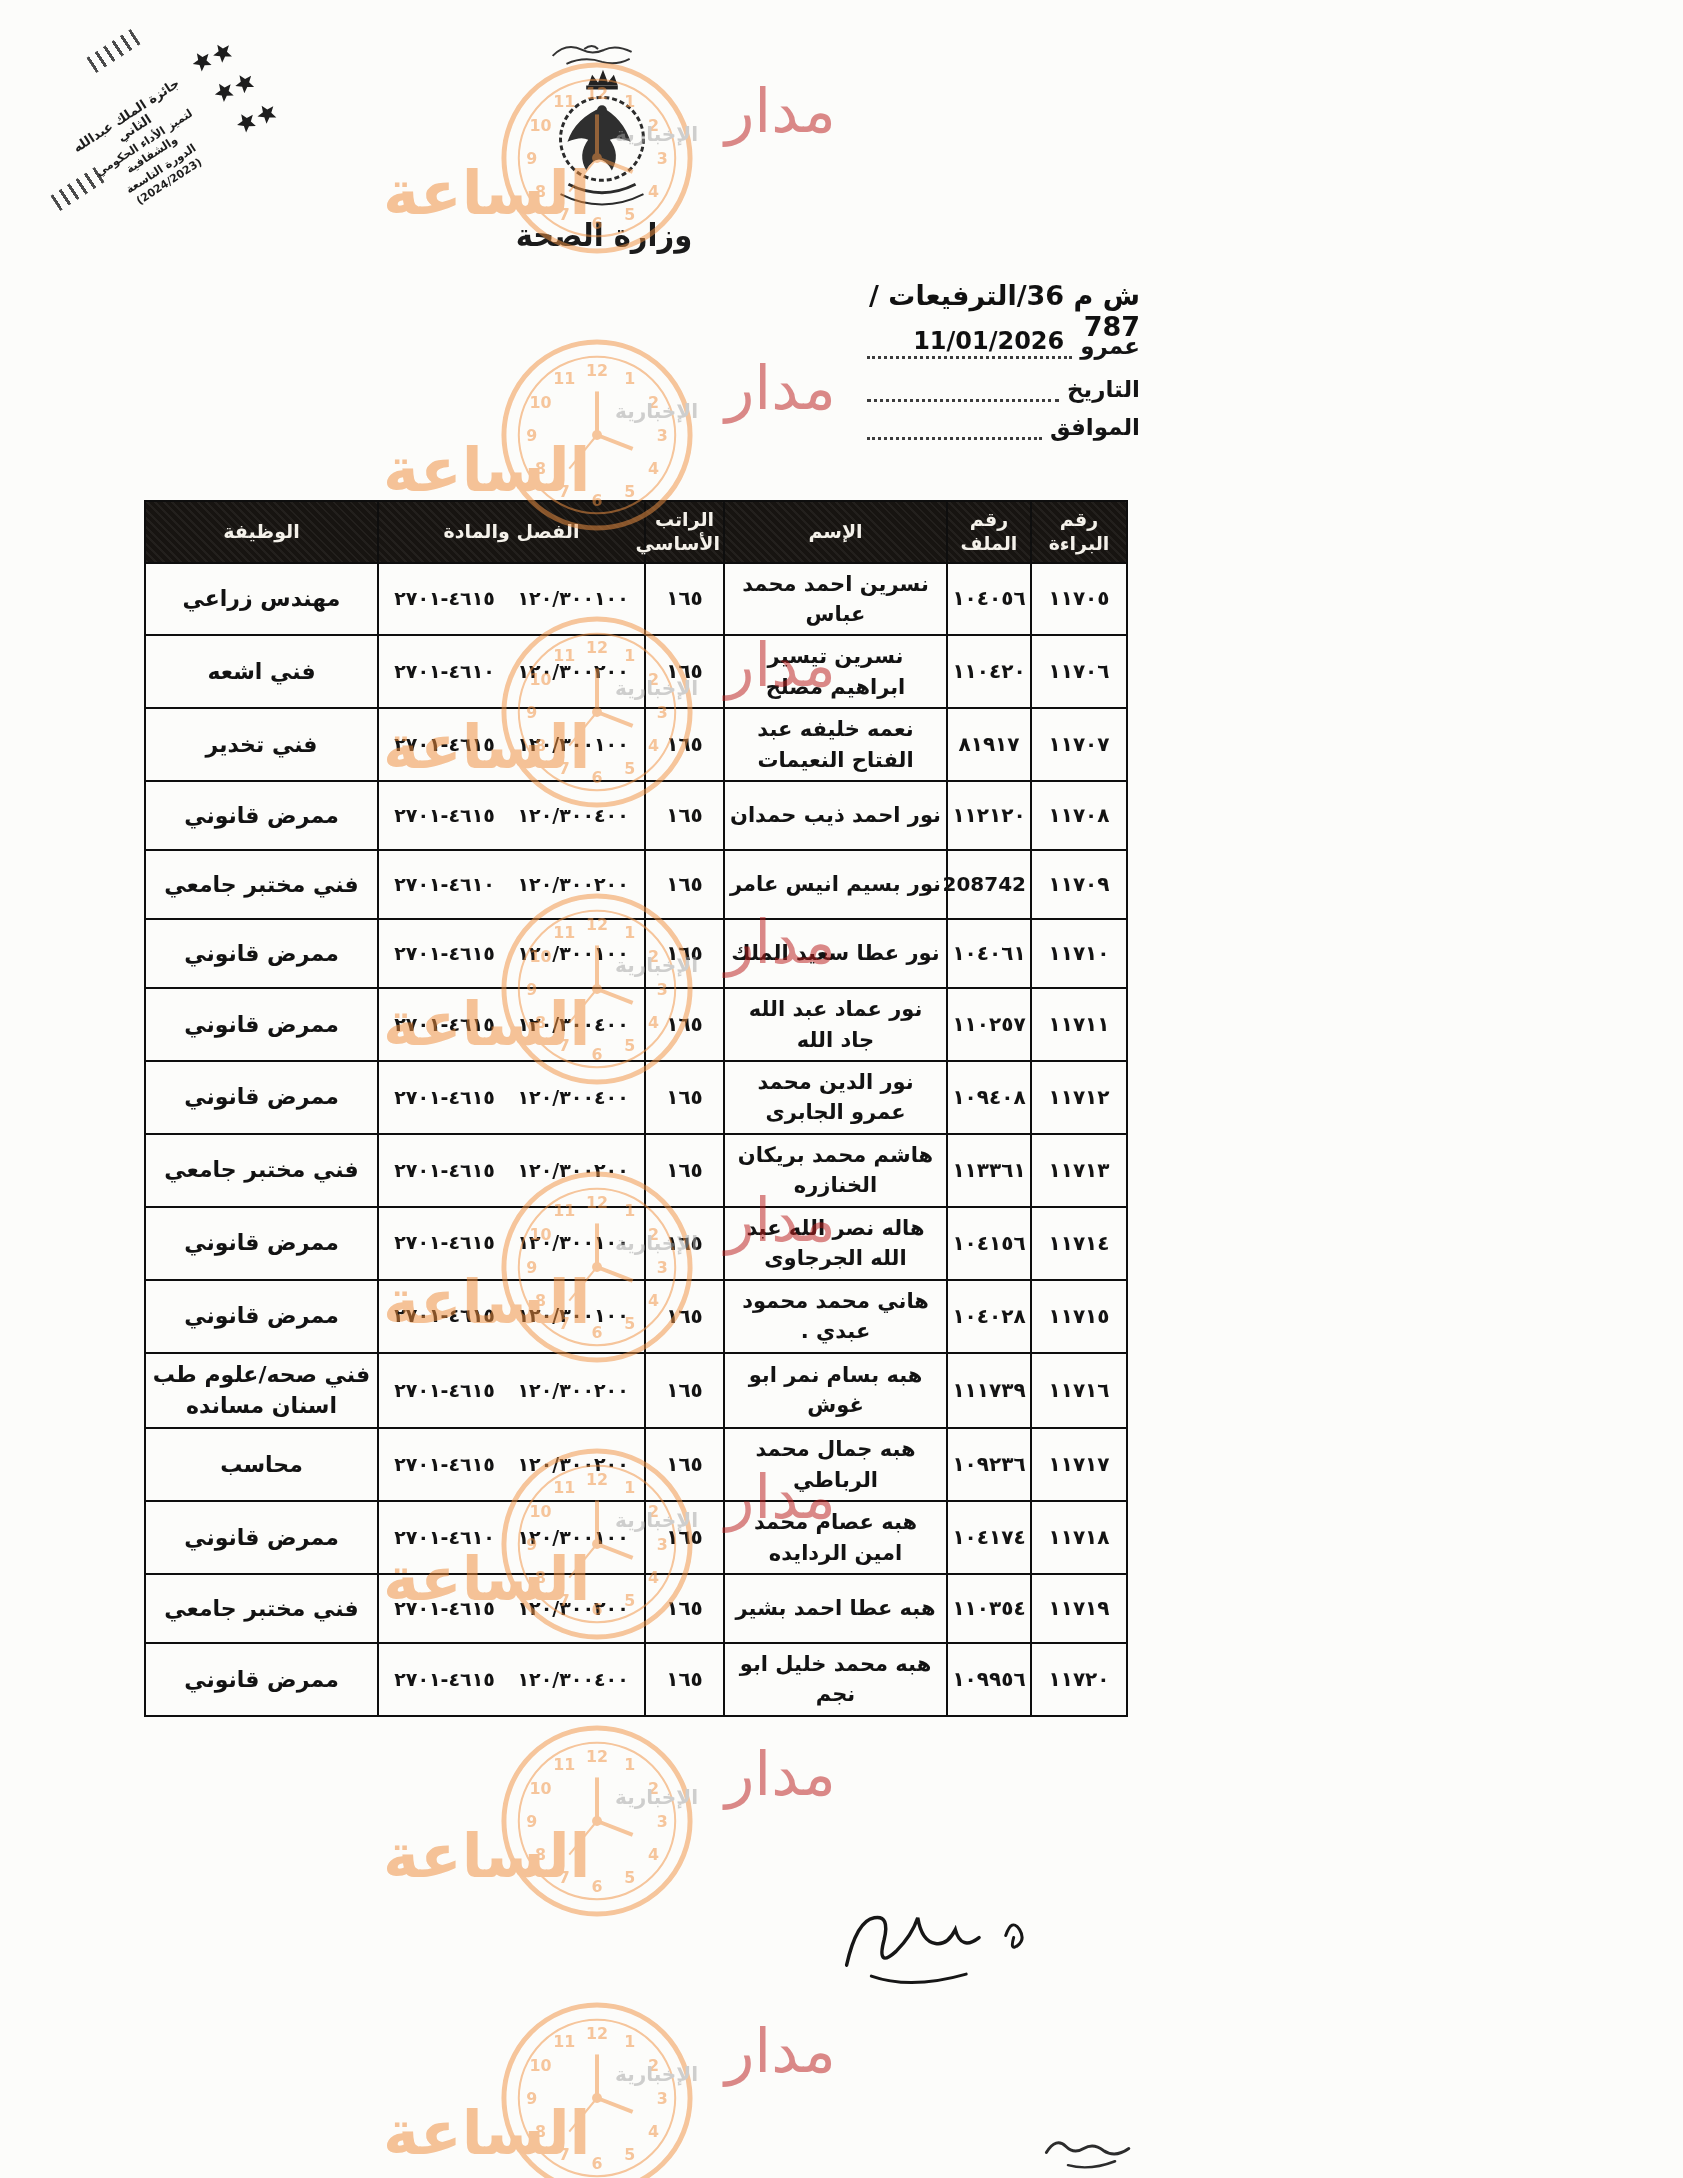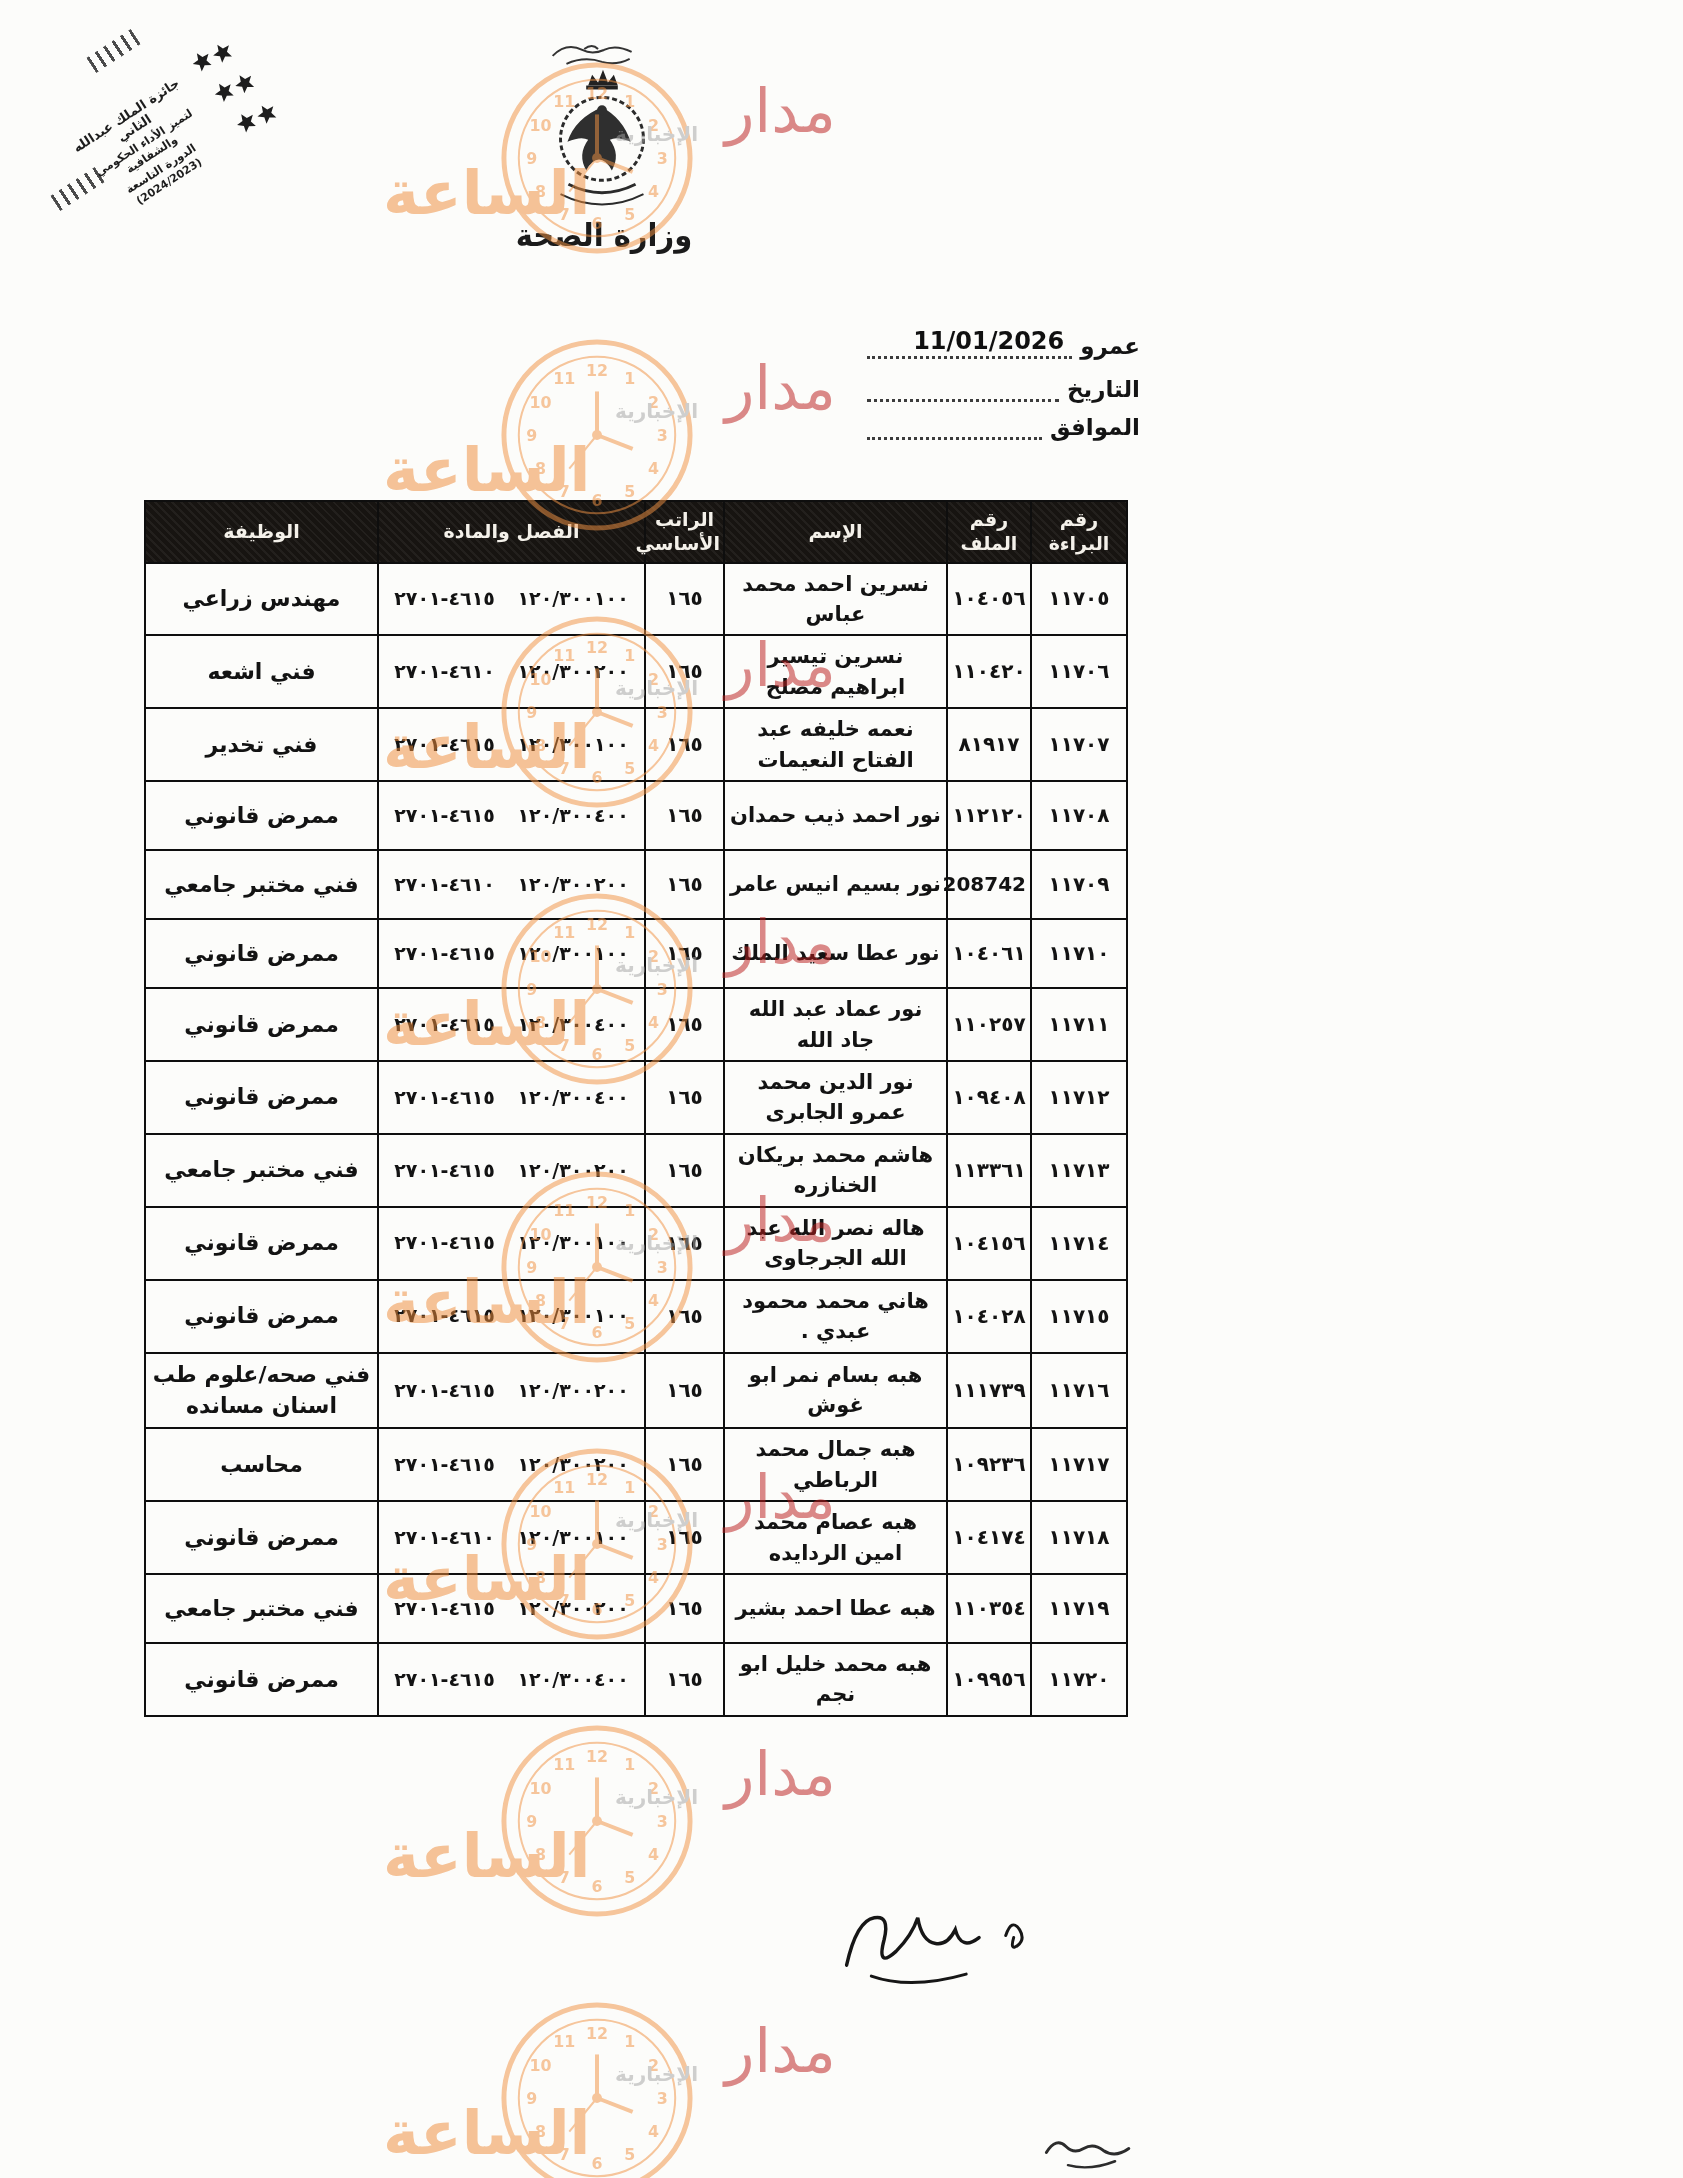--- a/index.html
+++ b/index.html
@@ -144,20 +144,21 @@
     <g>
       <circle cx="80" cy="104" r="42" stroke="#2b2b2b" stroke-width="3" fill="none" stroke-dasharray="5 3"></circle>
       <path d="M80,72 q-27,11 -35,35 q14,-6 21,-2 q-11,15 -2,31 q6,-11 13,-11 q7,0 13,11 q9,-16 -2,-31 q7,-4 21,2 q-8,-24 -29,-35 z" fill="#2f2f2f"></path>
       <circle cx="80" cy="75" r="5" fill="#2f2f2f"></circle>
       <path d="M46,150 q34,17 68,0" stroke="#2b2b2b" stroke-width="3" fill="none"></path>
       <path d="M38,160 q42,21 84,0" stroke="#2b2b2b" stroke-width="2" fill="none"></path>
     </g>
   </svg>
   <div class="ministry-name">وزارة الصحة</div>
 
+  <div class="ref-line">ش م 36/الترفيعات / 787</div>
 
   <div class="field-row row-number">
     <span class="field-label">عمرو</span>
     <span class="dotline">
       <span class="field-value" dir="ltr">11/01/2026</span>
     </span>
   </div>
 
   <div class="field-row row-date">
     <span class="field-label">التاريخ</span>

